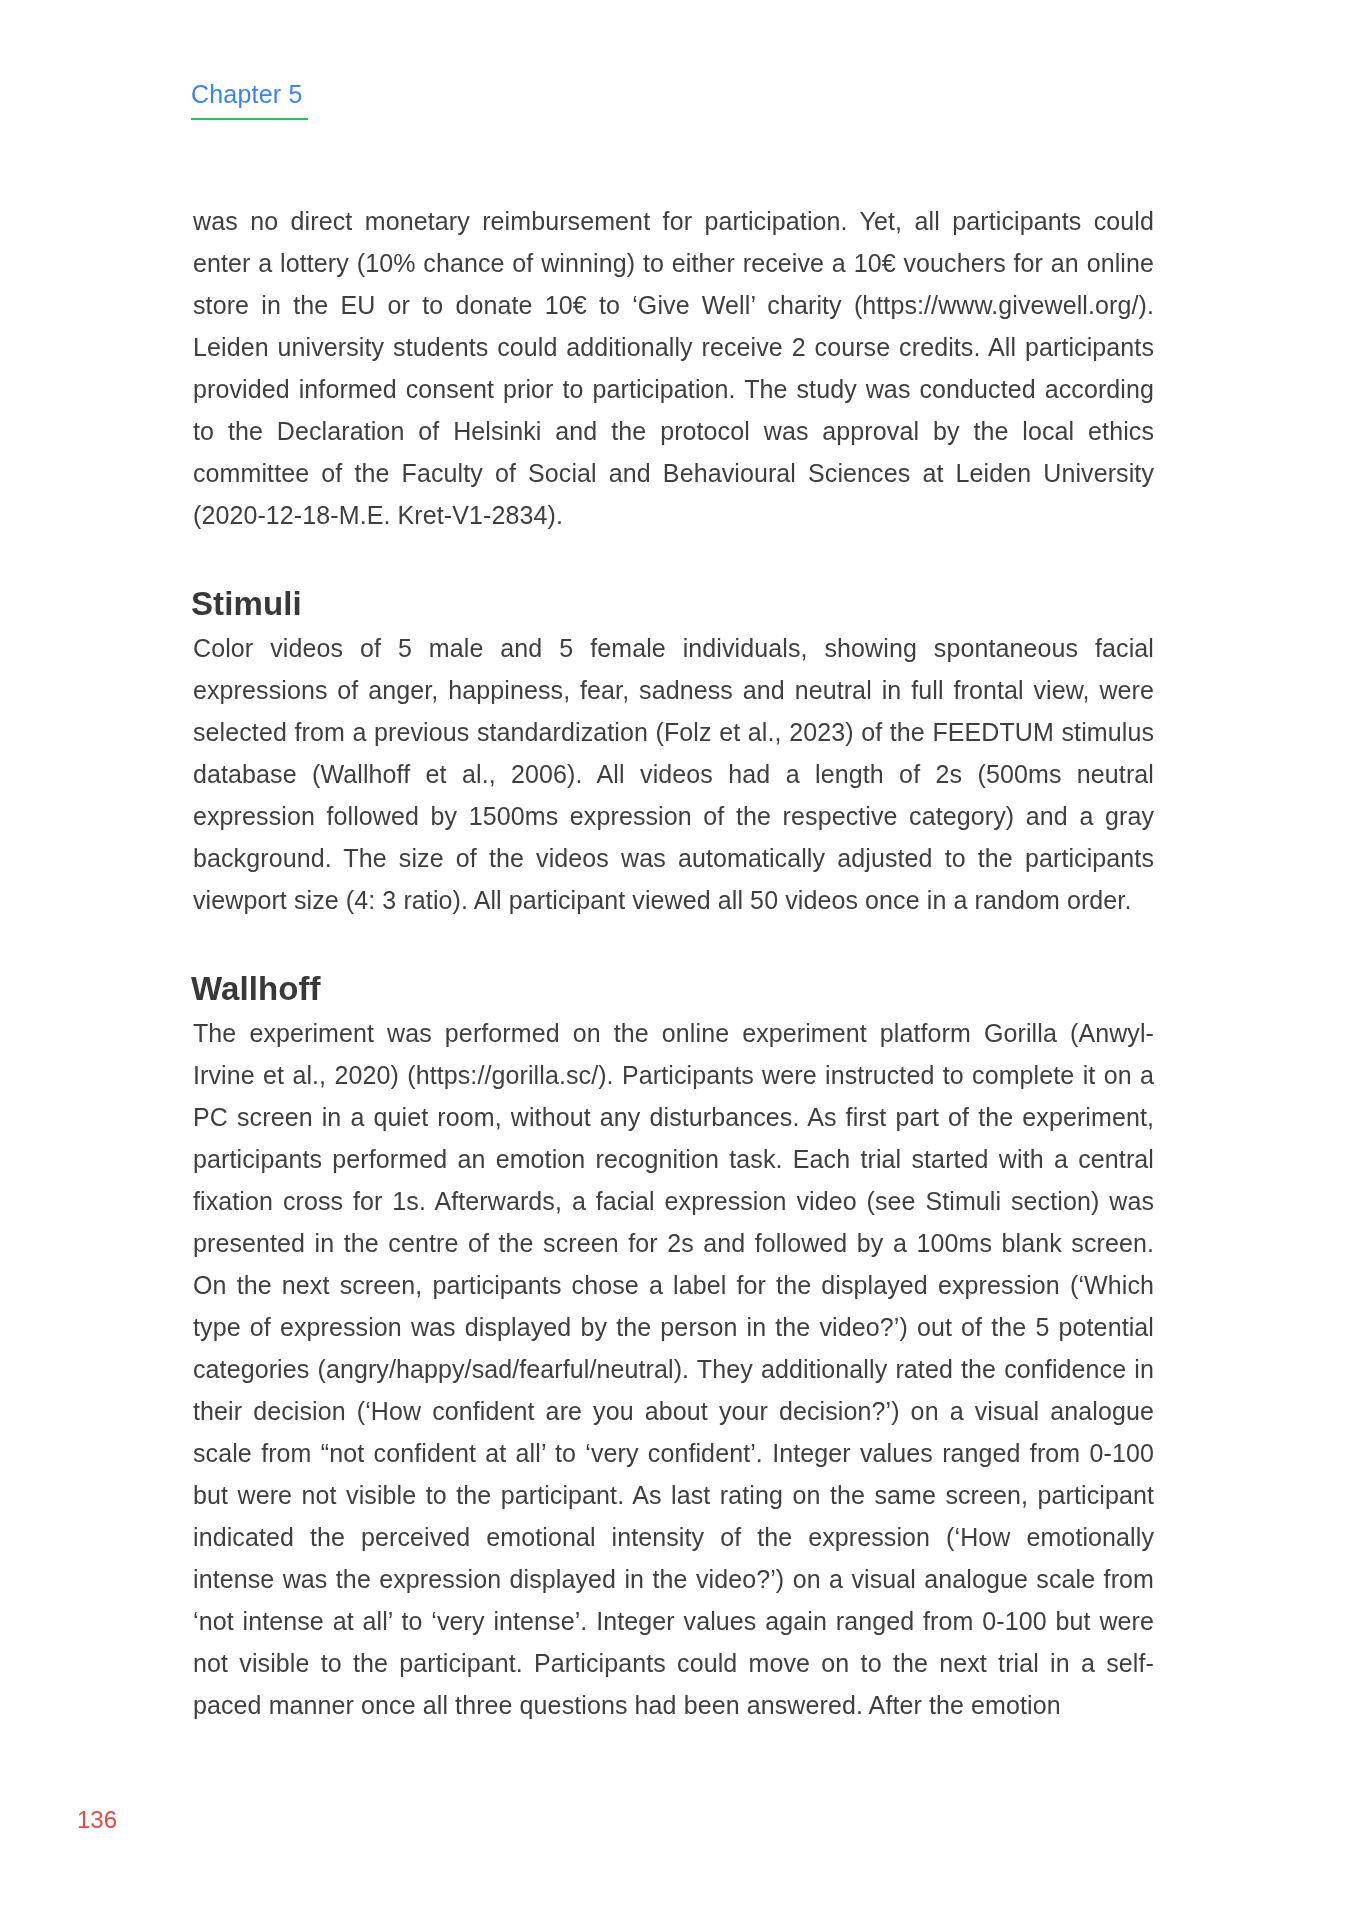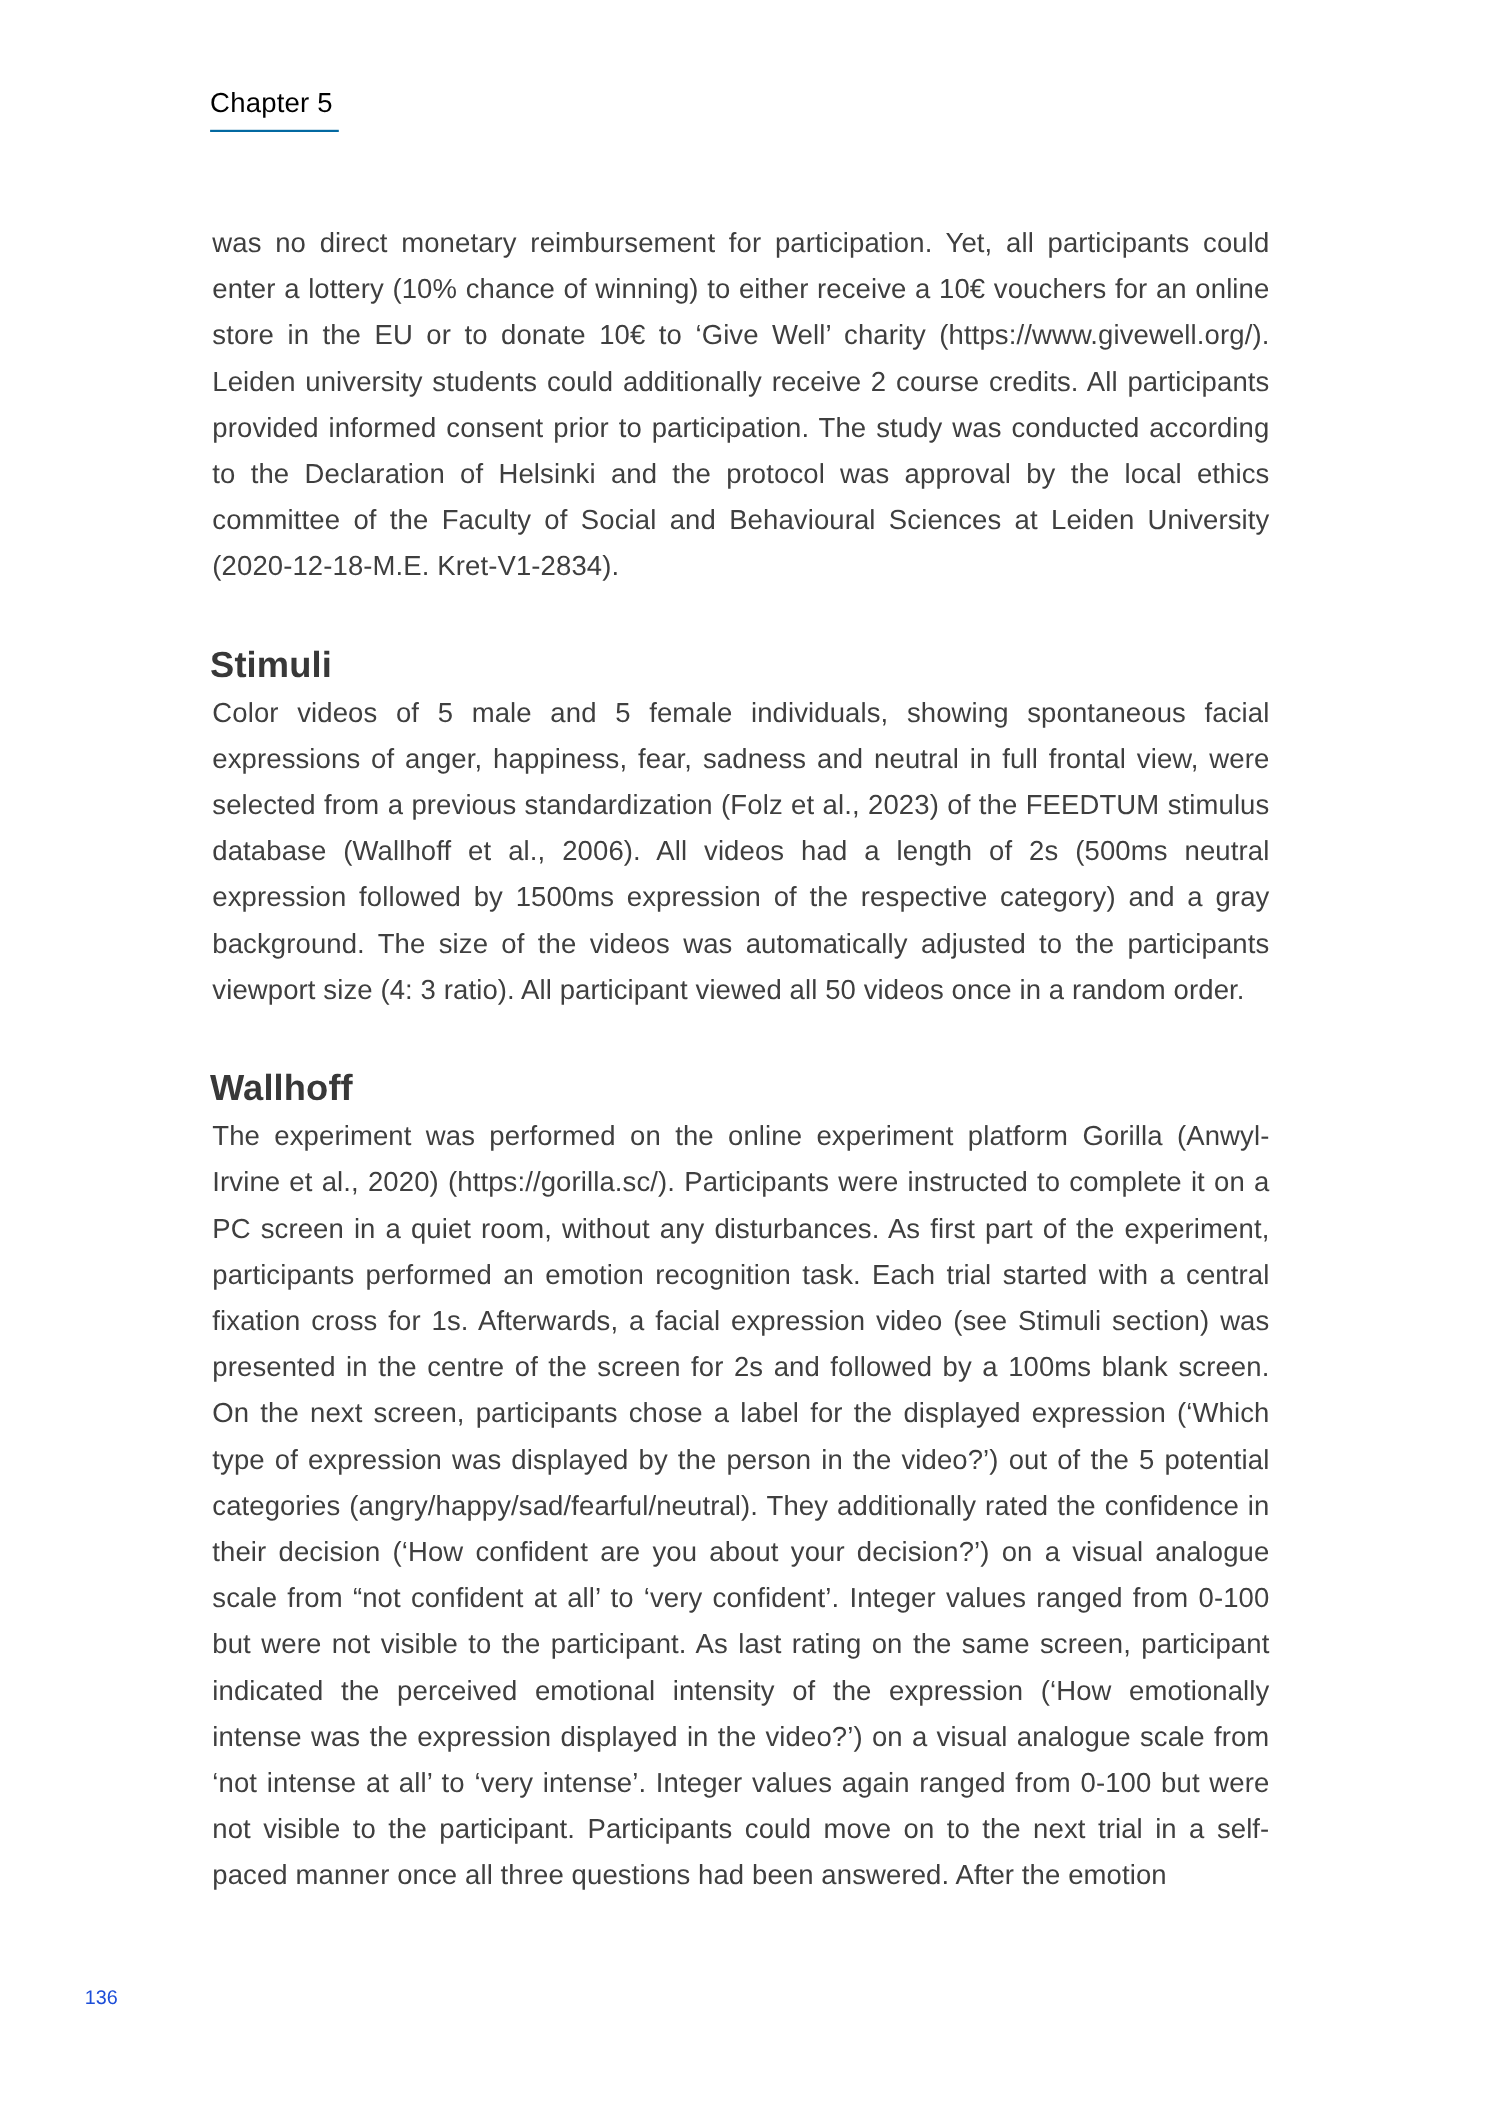--- a/index.html
+++ b/index.html
@@ -19,24 +19,24 @@
     }
     .chapter-header {
       position: absolute;
       top: 80px;
       left: 191px;
     }
     .chapter-header .chapter-label {
       display: inline-block;
       font-size: 25px;
       letter-spacing: 0.2px;
-      color: #000000;
+      color: #3b82f6;
       padding-bottom: 9px;
       padding-right: 5px;
-      border-bottom: 2px solid #0369a1;
+      border-bottom: 2px solid #22c55e;
     }
     .content {
       position: absolute;
       top: 198px;
       left: 191px;
       width: 965px;
       font-size: 25px;
       line-height: 42px;
       text-align: justify;
       color: #3f3f3f;
@@ -51,22 +51,22 @@
       font-weight: bold;
       color: #383838;
       margin-top: 47px;
       margin-bottom: 0;
       text-align: left;
     }
     .page-number {
       position: absolute;
       left: 77px;
       top: 1806px;
-      font-size: 18px;
-      color: #1d4ed8;
+      font-size: 24px;
+      color: #ef4444;
     }
   </style>
 </head>
 <body>
 
 <div class="page">
 
   <header class="chapter-header">
     <span class="chapter-label">Chapter 5</span>
   </header>

